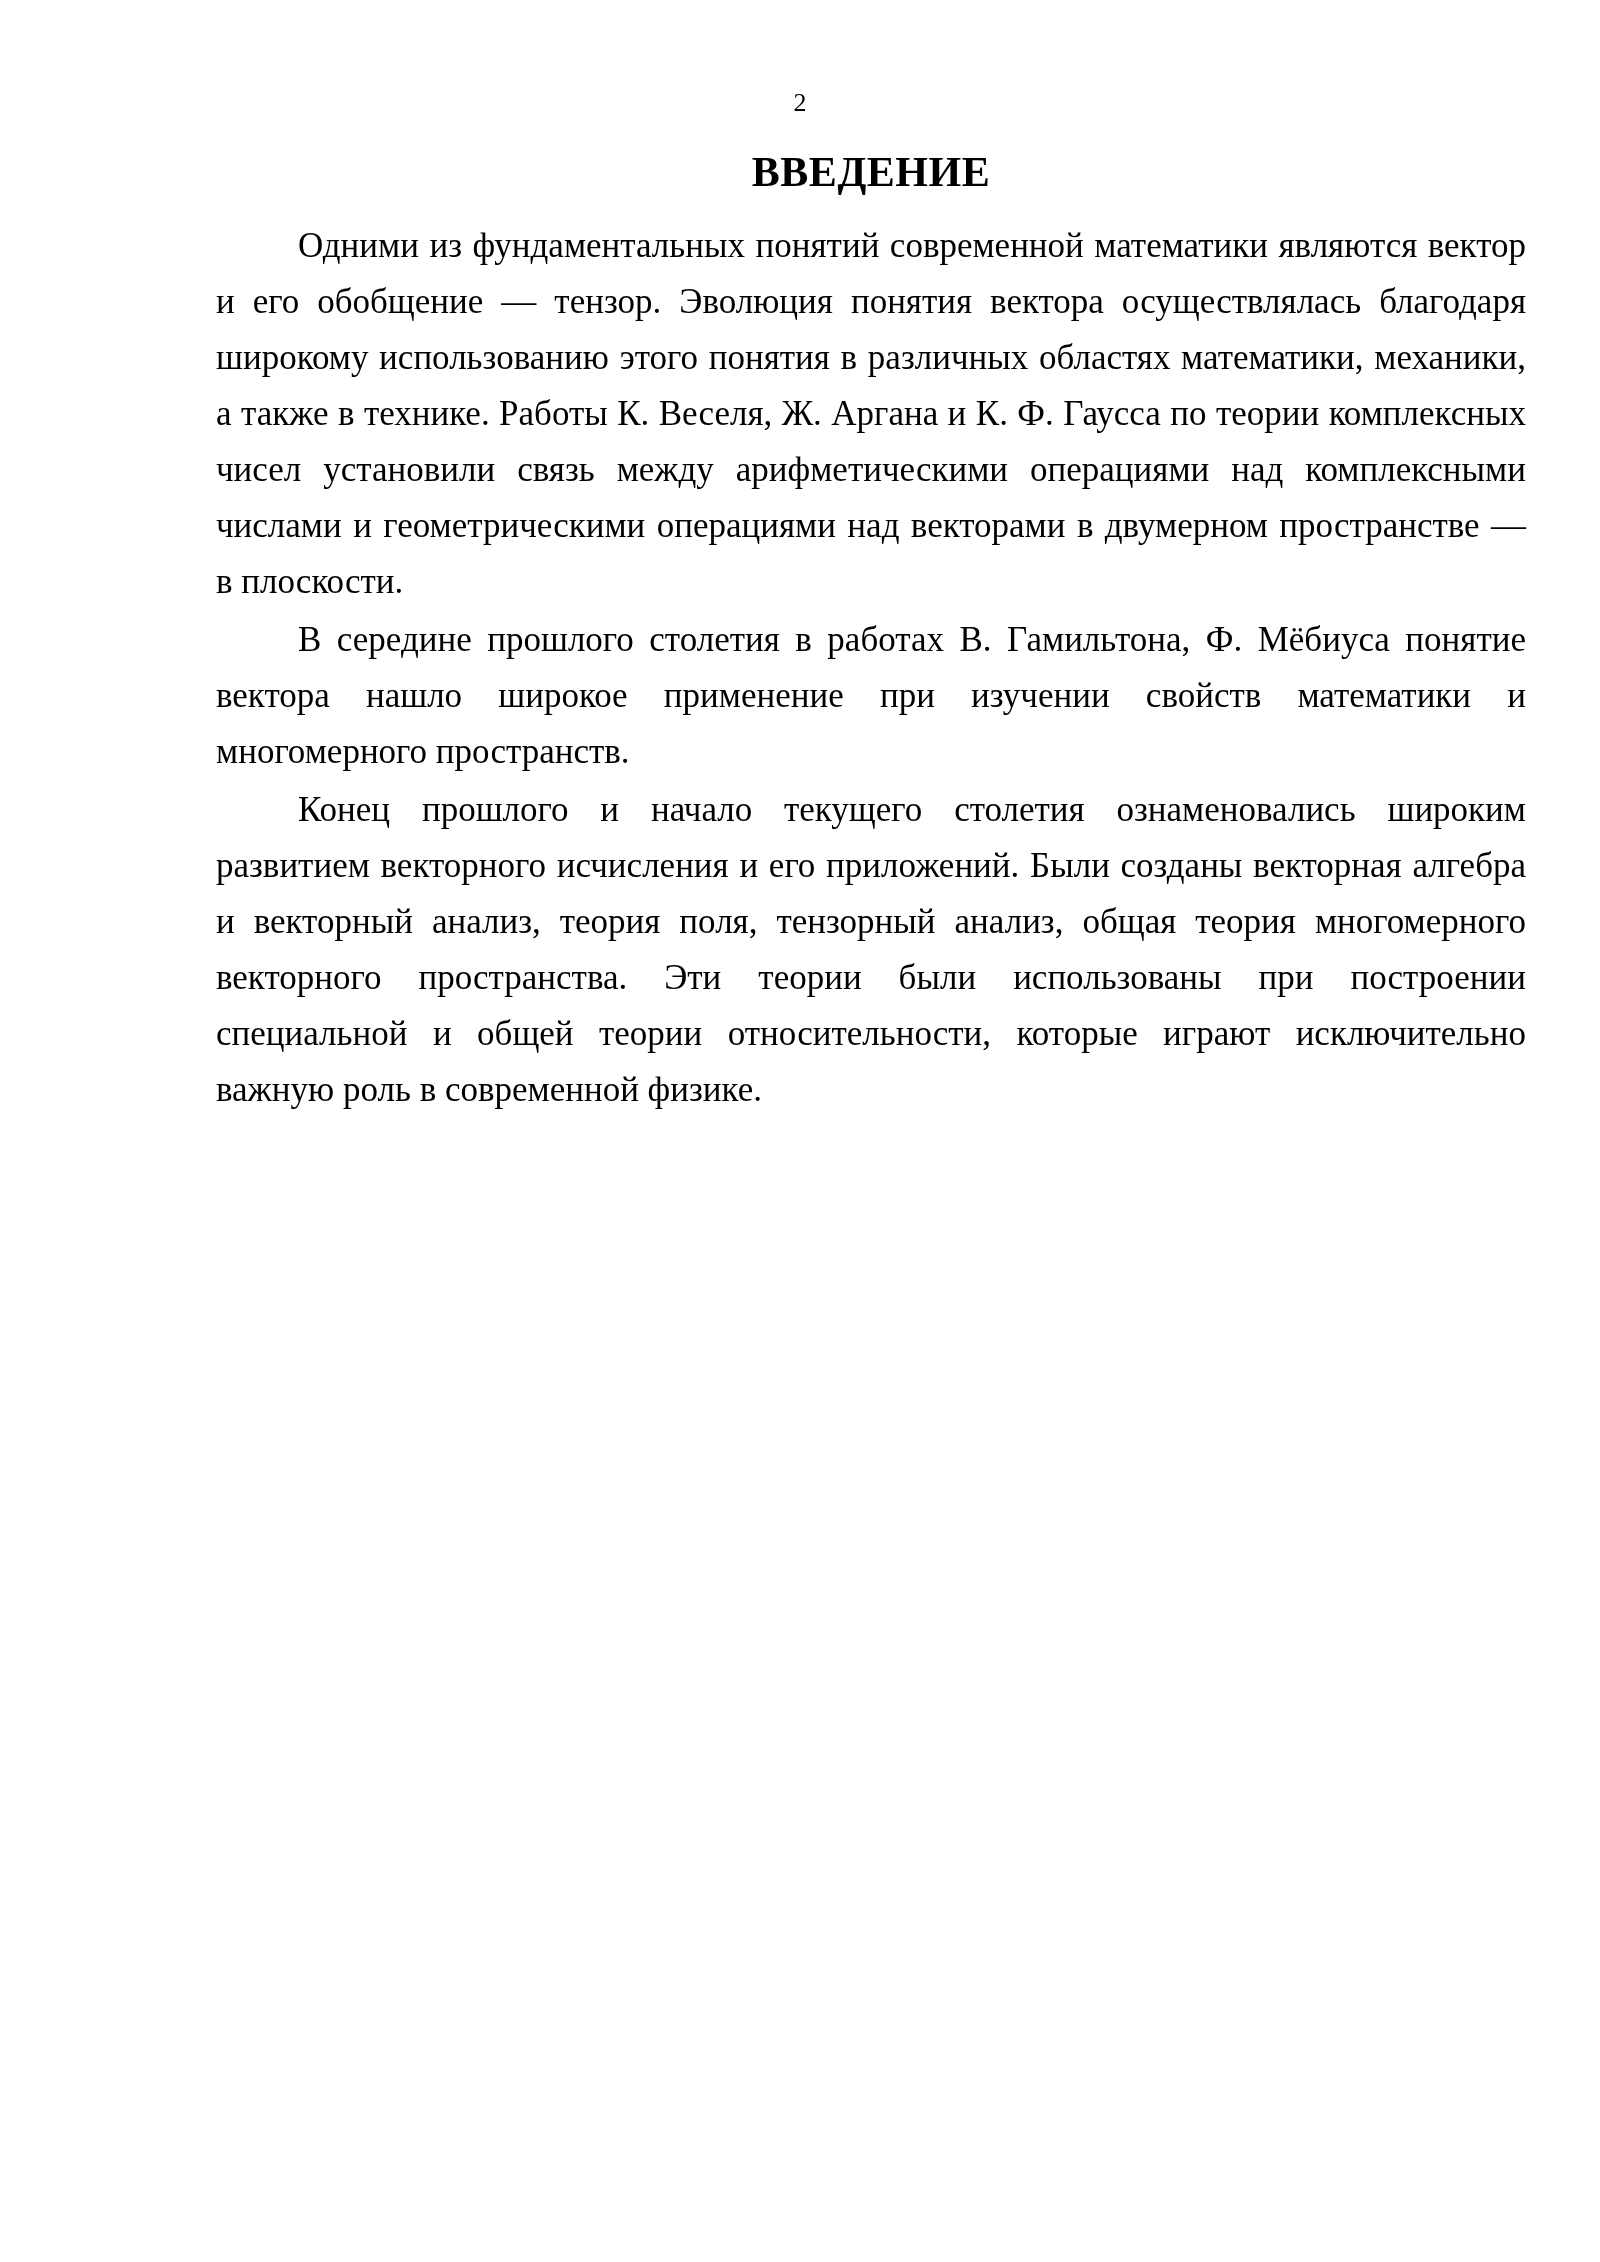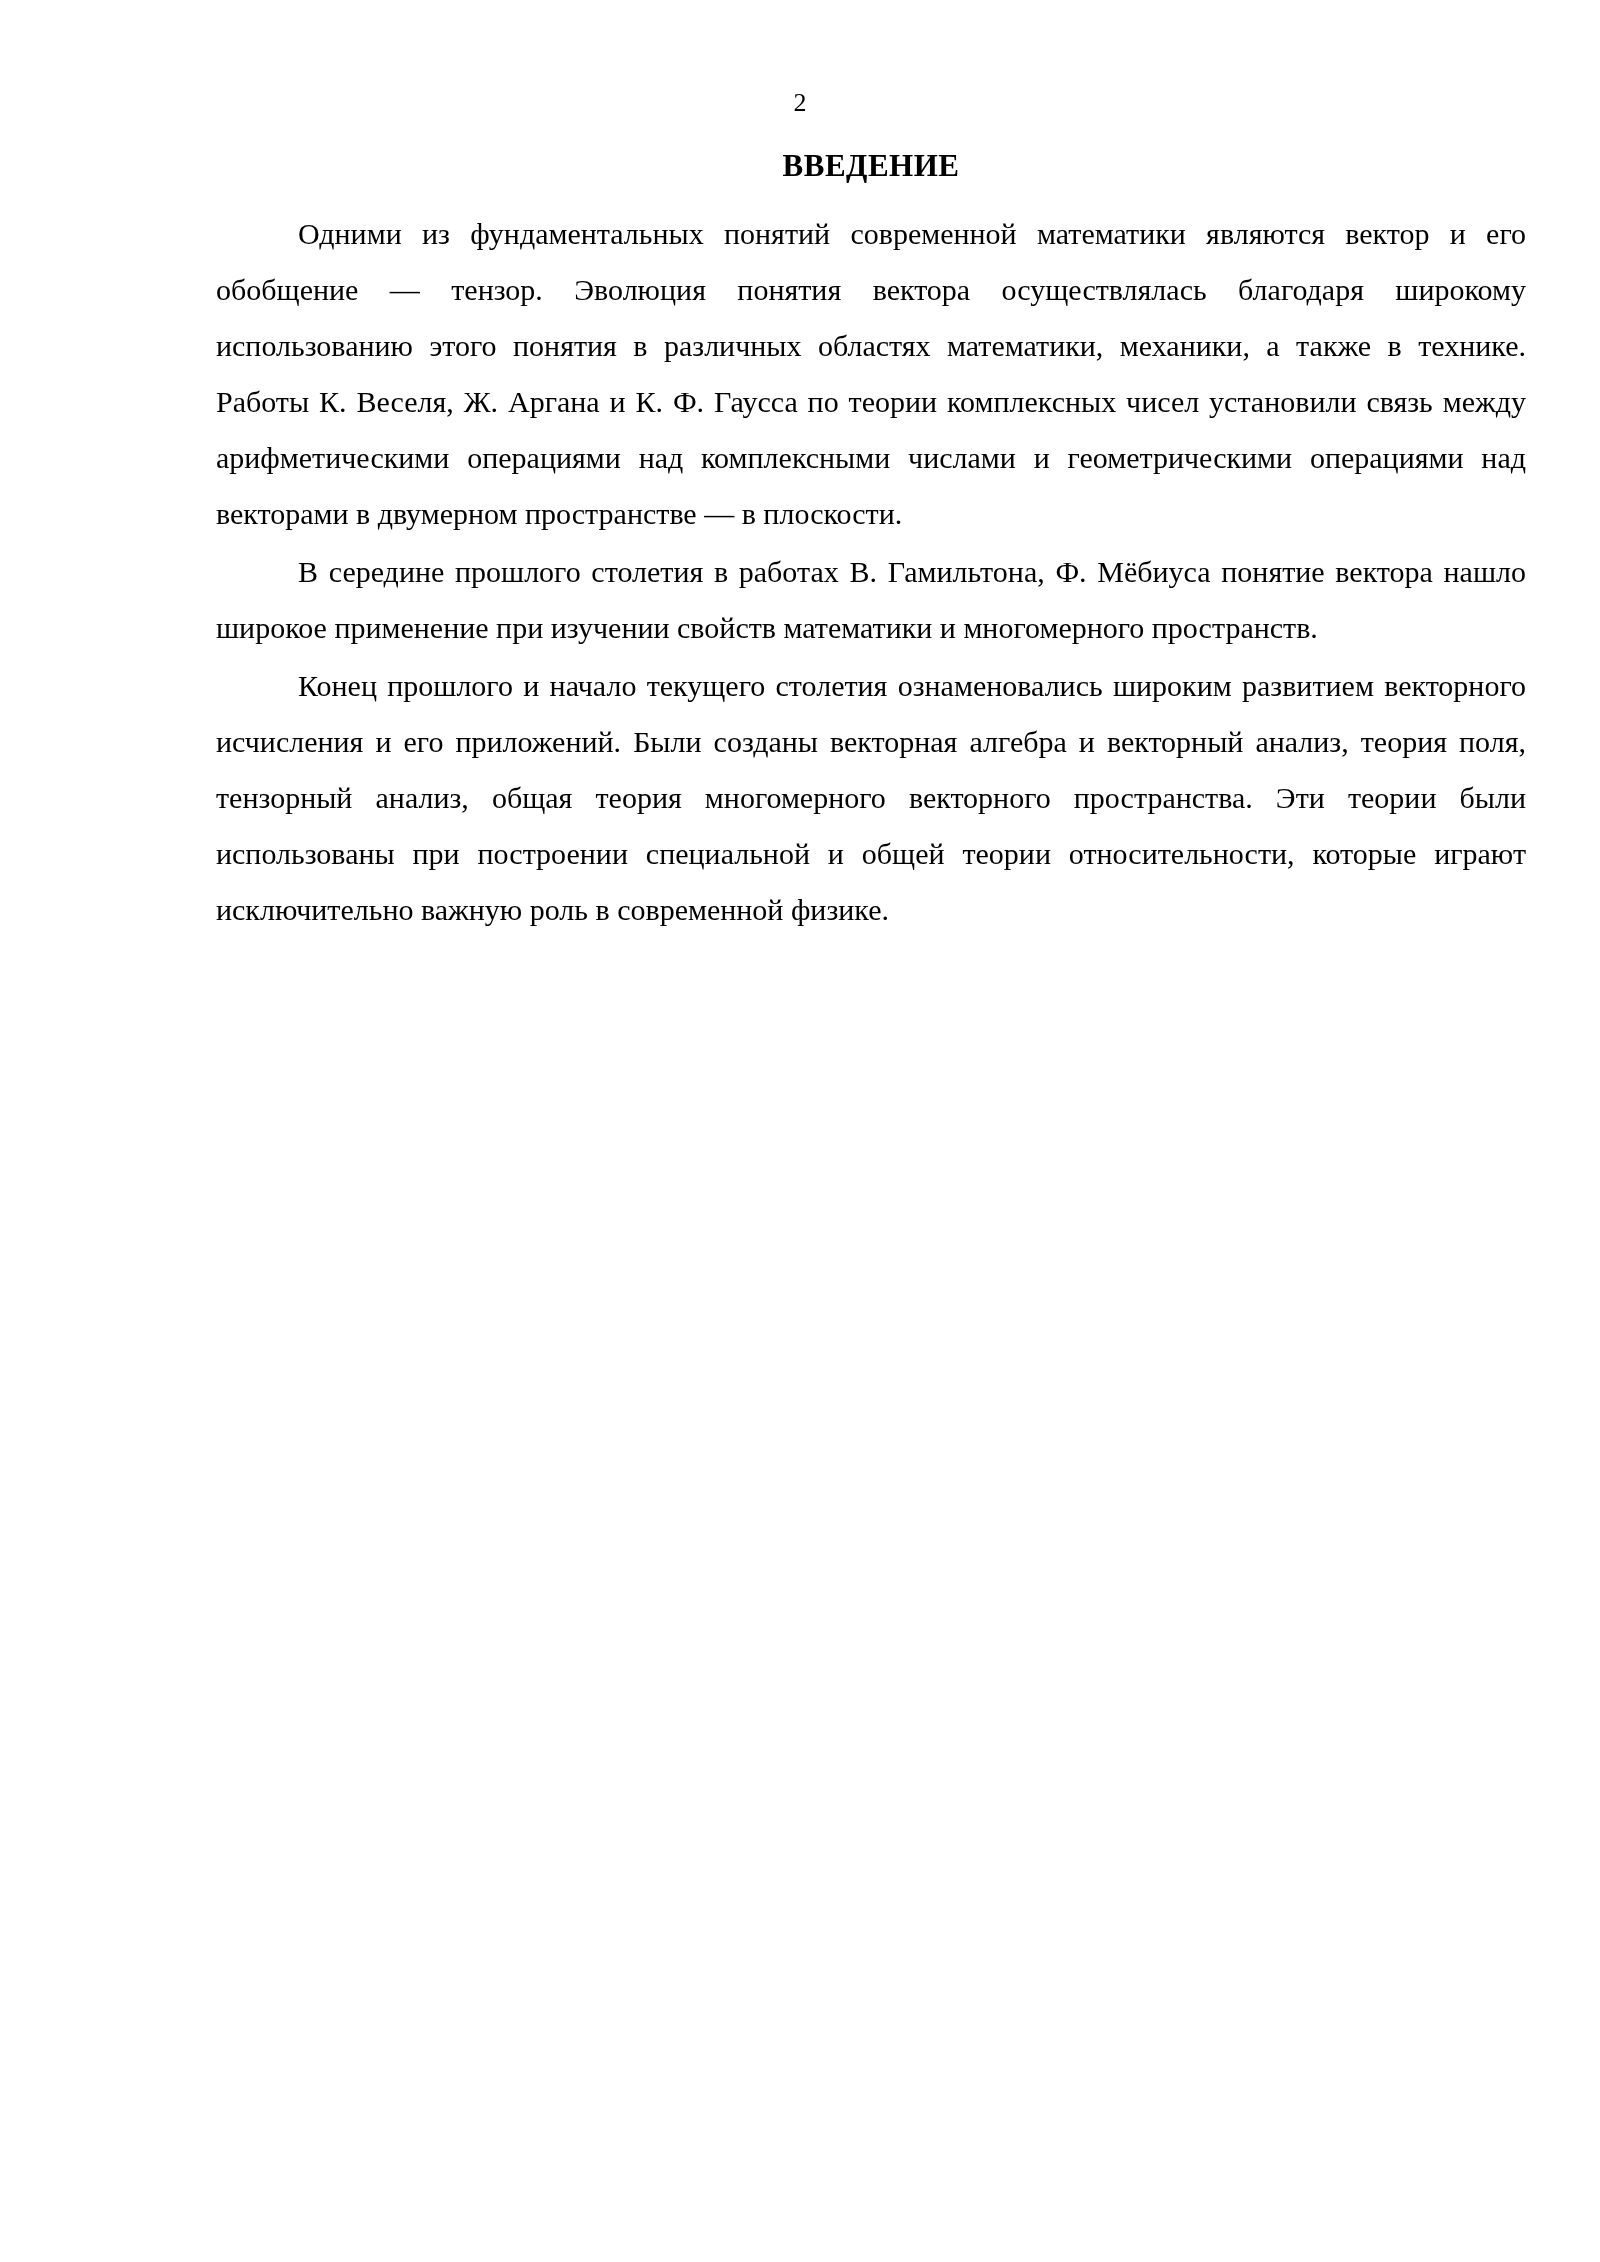--- a/index.html
+++ b/index.html
@@ -33,30 +33,30 @@
   }
   .content {
     position: absolute;
     top: 148px;
     left: 216px;
     width: 1310px;
   }
   .doc-title {
     text-align: center;
     font-weight: bold;
-    font-size: 31px;
+    font-size: 42px;
     letter-spacing: 0.5px;
     margin: 0 0 22px 0;
   }
   p.para {
     margin: 0 0 2px 0;
     text-align: justify;
     text-justify: inter-word;
     text-indent: 82px;
-    font-size: 30px;
+    font-size: 35px;
     line-height: 56px;
     hyphens: none;
   }
   p.para:last-child {
     margin-bottom: 0;
   }
 </style>
 </head>
 <body>
 

